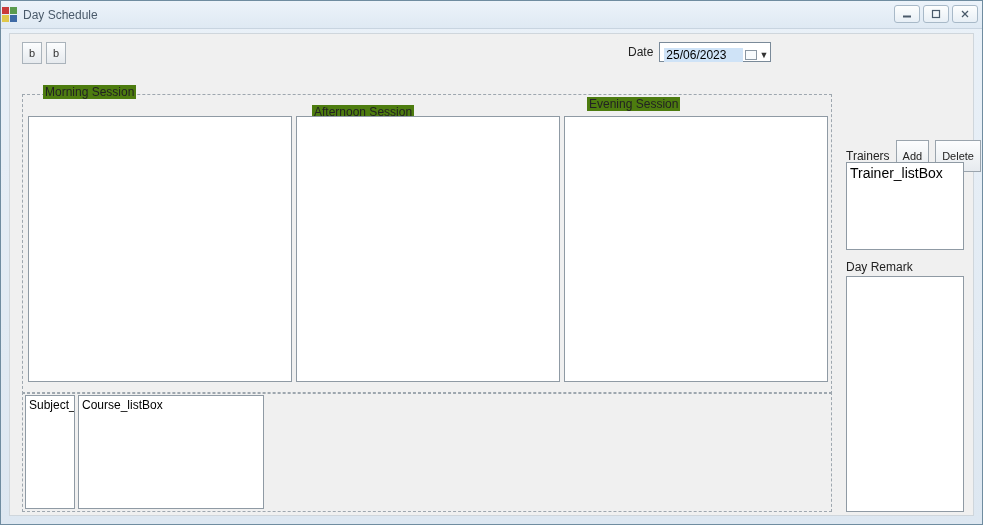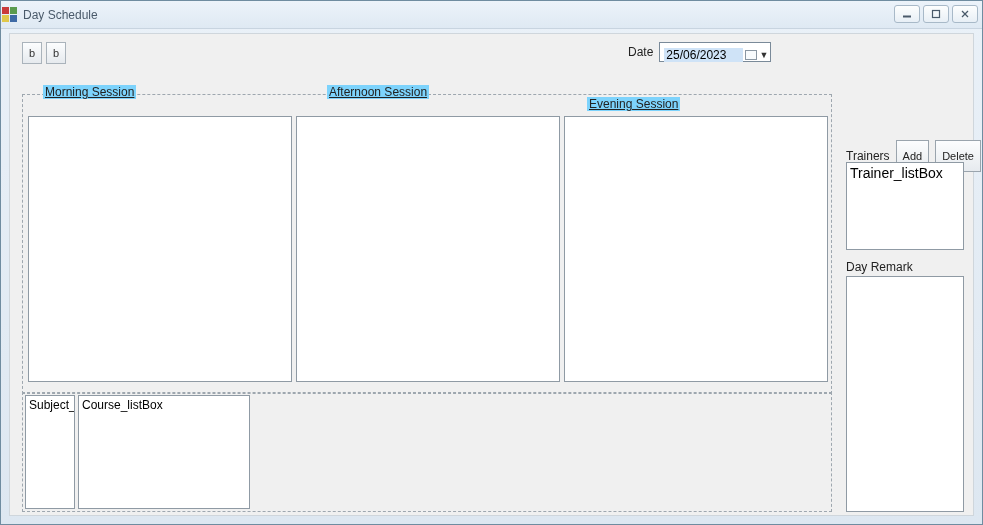--- a/index.html
+++ b/index.html
@@ -102,28 +102,27 @@
   .date-dd .arrow { font-size: 9px; color: #333; }
 
   .sessions-frame {
     position: absolute;
     left: 12px; top: 60px;
     width: 810px; height: 300px;
     border: 1px dashed #9ea7af;
   }
   .sess-h {
     font-size: 12px; color: #222;
-    background: #7dd3fc;
+    background: #4d7c0f;
     padding: 0 2px;
     position: absolute;
     top: -10px;
-    text-decoration: underline;
   }
   .sess-h1 { left: 20px; }
-  .sess-h2 { left: 304px; }
+  .sess-h2 { left: 289px; margin-top: 20px; }
   .sess-h3 { left: 564px; margin-top: 12px; }
 
   .sess-box {
     position: absolute;
     background: #fff;
     border: 1px solid #8f9aa4;
   }
   .sess-morning  { left: 18px;  top: 82px; width: 264px; height: 266px; }
   .sess-afternoon{ left: 286px; top: 82px; width: 264px; height: 266px; }
   .sess-evening  { left: 554px; top: 82px; width: 264px; height: 266px; }
@@ -140,21 +139,21 @@
     width: 50px; height: 114px;
     background: #fff;
     border: 1px solid #8f9aa4;
     overflow: hidden;
     padding: 2px 3px;
     font-size: 12px;
   }
   .course-box {
     position: absolute;
     left: 68px; top: 361px;
-    width: 172px; height: 114px;
+    width: 186px; height: 114px;
     background: #fff;
     border: 1px solid #8f9aa4;
     padding: 2px 3px;
     font-size: 12px;
   }
 
   .trainers-row {
     position: absolute;
     left: 836px; top: 106px;
     display: flex; align-items: center; gap: 6px;

